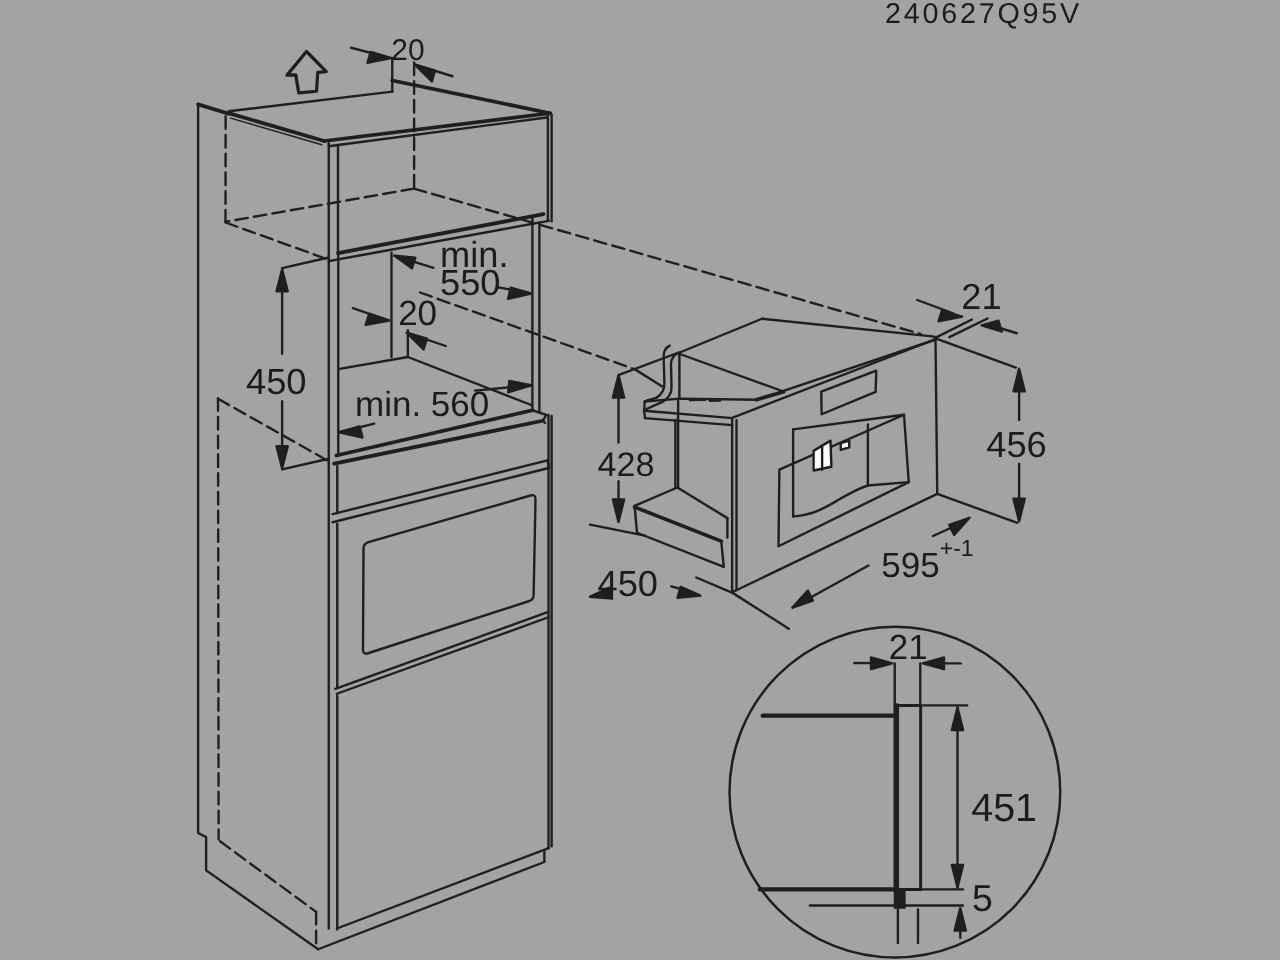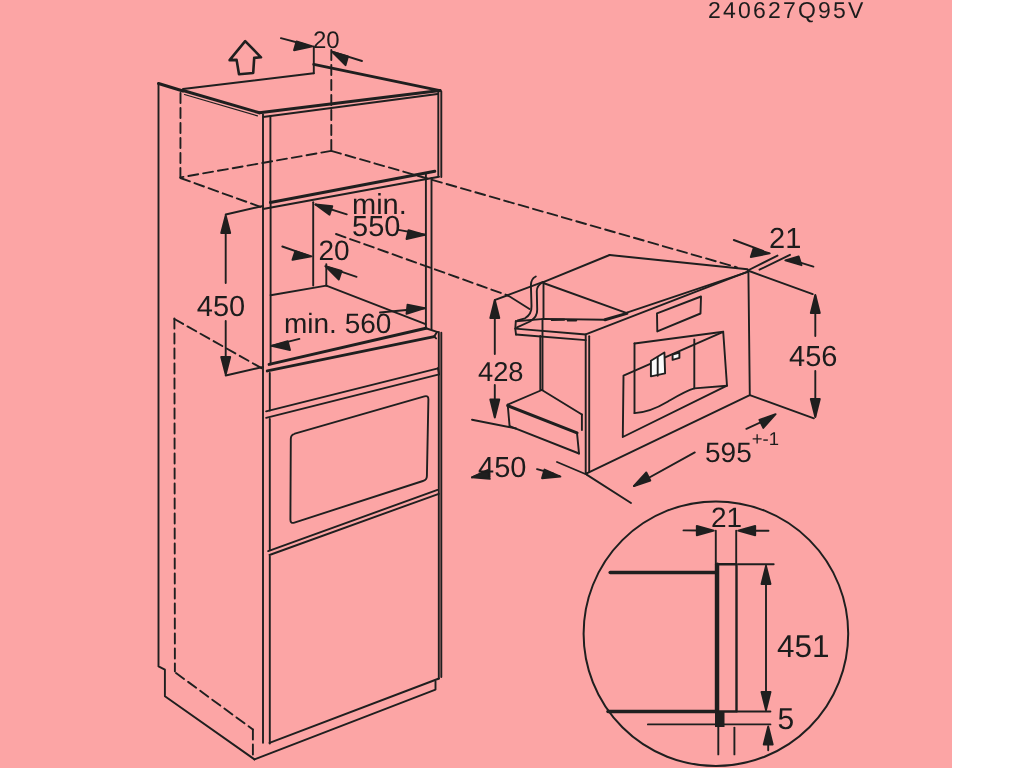--- a/index.html
+++ b/index.html
@@ -1,16 +1,16 @@
 <!DOCTYPE html>
 <html><head>
 <meta charset="utf-8">
 <style>
   html,body{margin:0;padding:0;background:#fff;}
-  #page{width:952px;height:768px;position:relative;background:#fca5a5;overflow:hidden;}
+  #page{width:1024px;height:768px;position:relative;background:#a3a3a3;overflow:hidden;}
   svg{position:absolute;left:0;top:0;}
   text{font-family:"Liberation Sans",sans-serif;fill:#1c1c1c;-webkit-font-smoothing:antialiased;text-rendering:geometricPrecision;}
   *{-webkit-font-smoothing:antialiased;}
 </style>
 </head>
 <body>
 <div id="page">
 <svg width="1024" height="768" viewBox="0 0 1024 768">
 <g fill="none" stroke="#1f1f1f" stroke-width="1.9" stroke-linecap="round" stroke-linejoin="round">
 

